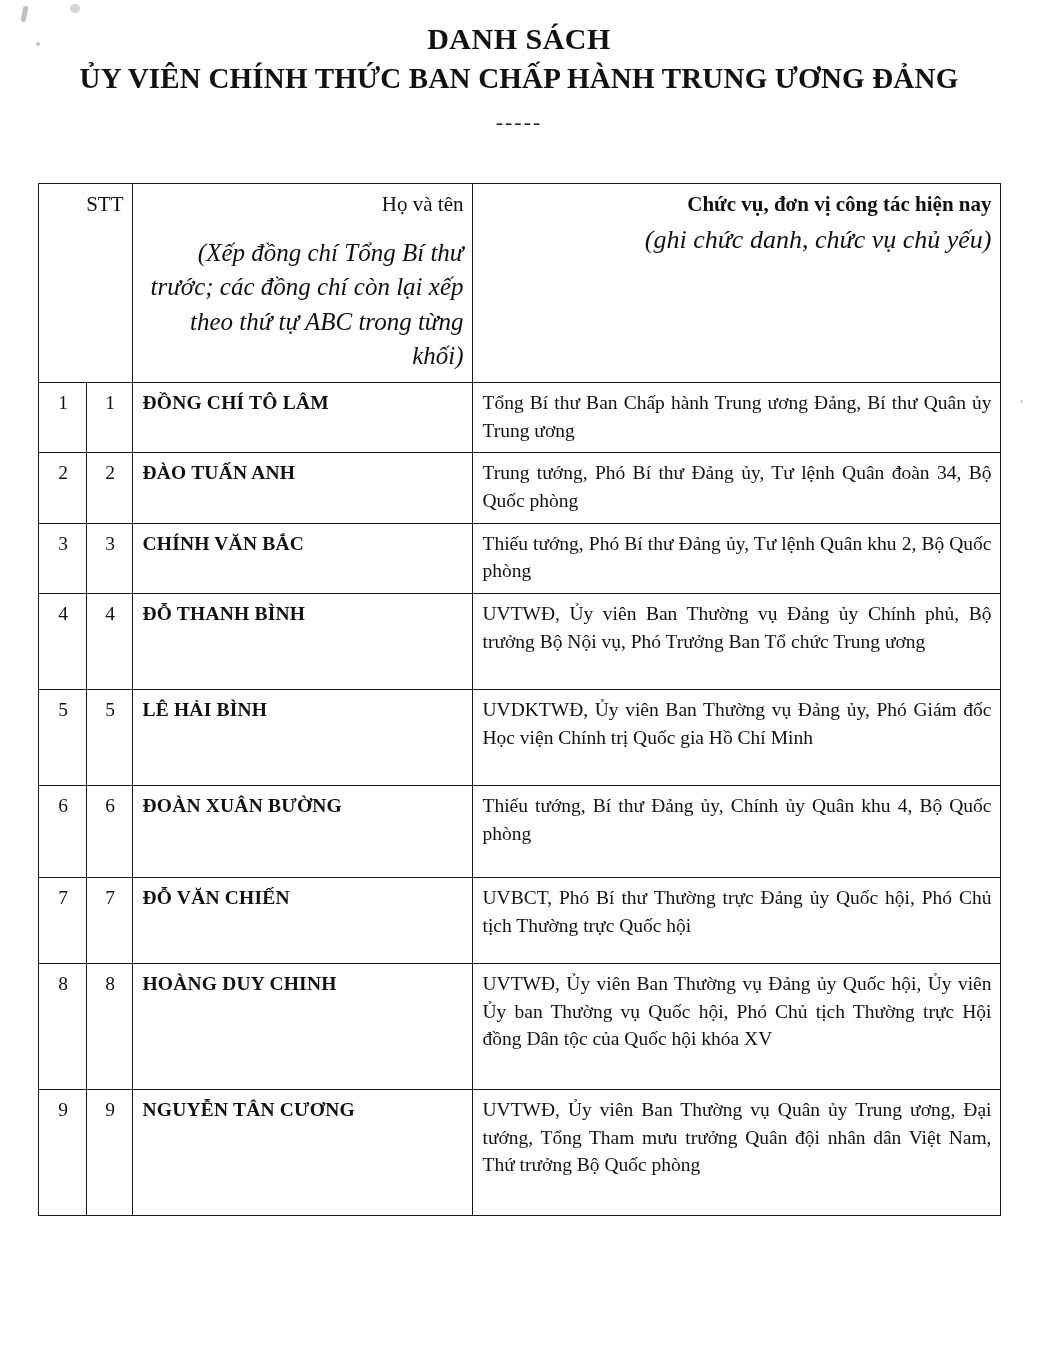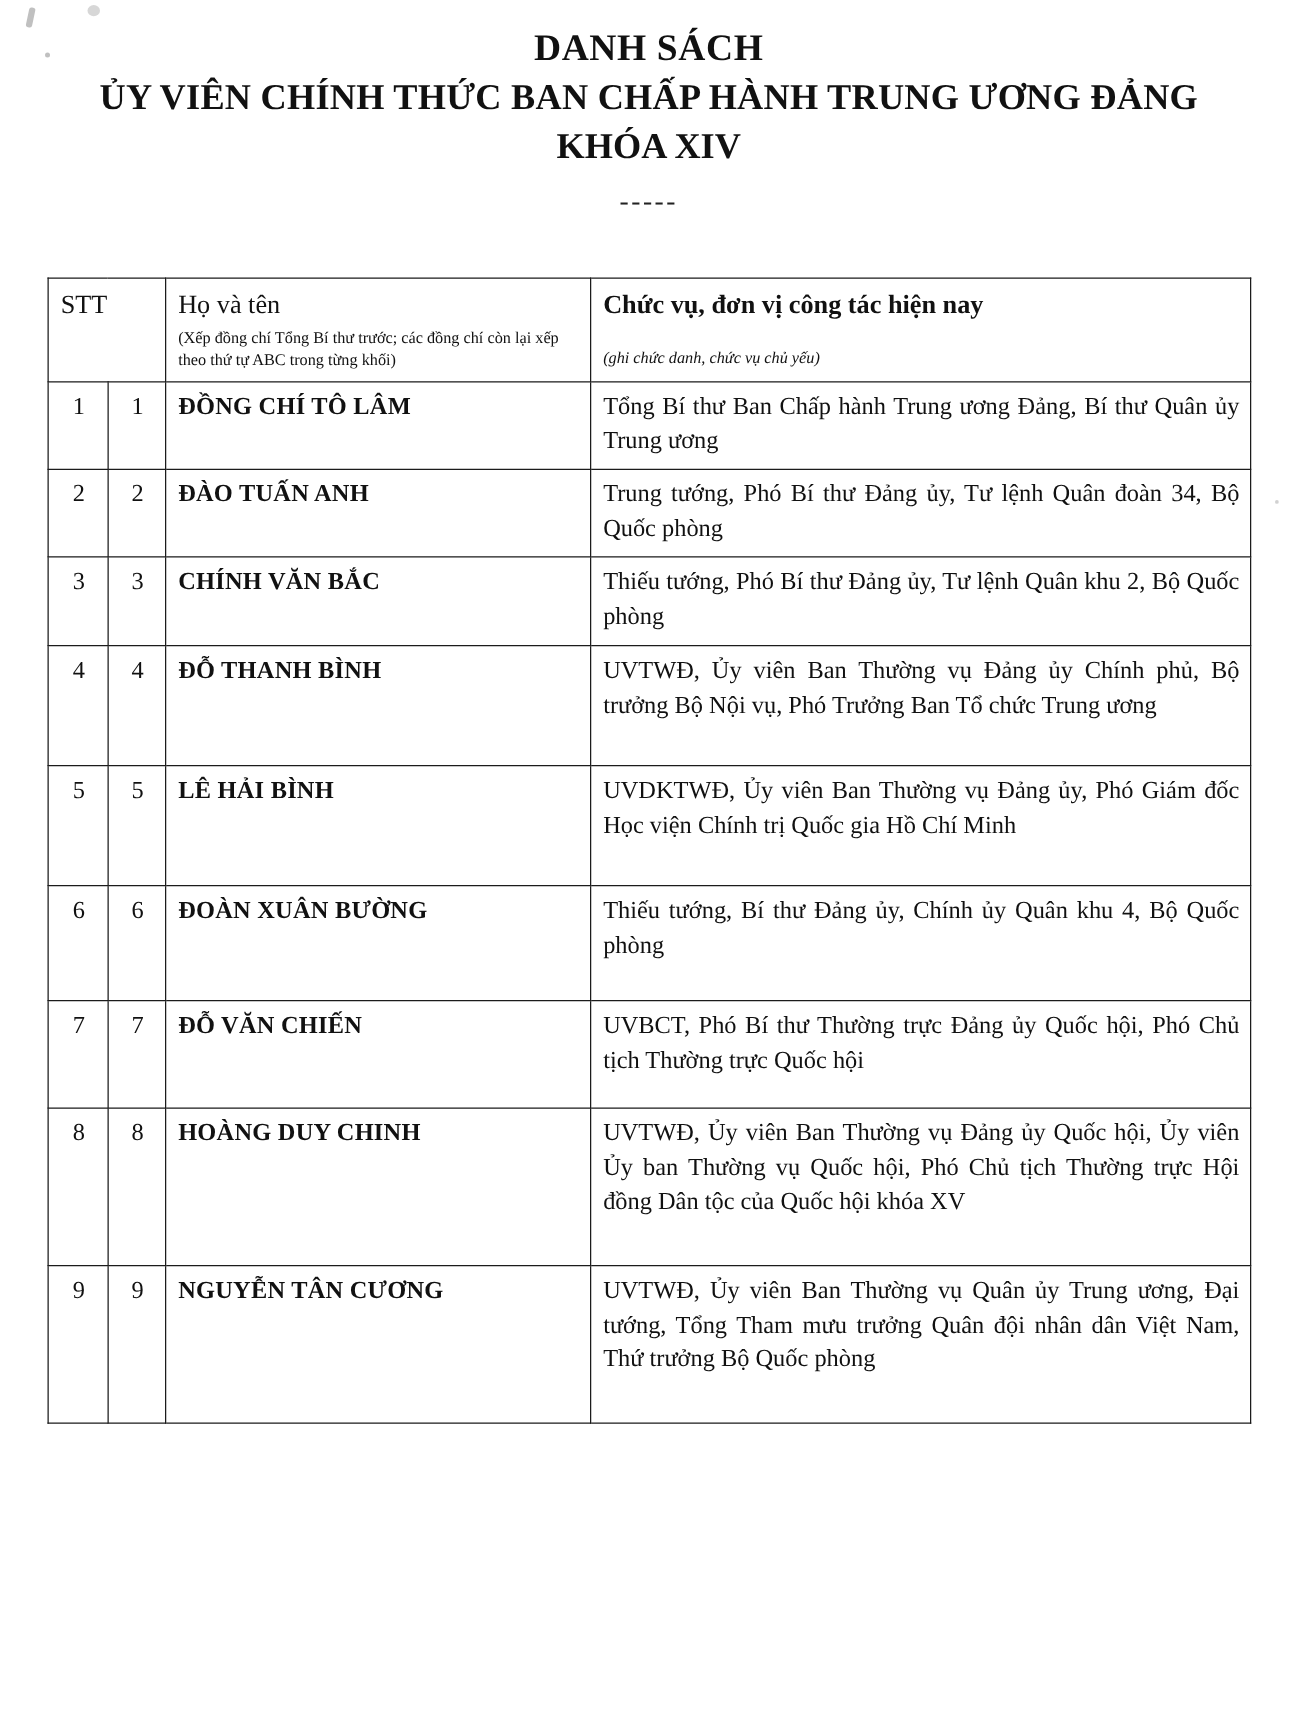--- a/index.html
+++ b/index.html
@@ -74,44 +74,45 @@
     font-size: 19.5px;
     line-height: 1.42;
   }
   col.c-stt1 { width: 48px; }
   col.c-stt2 { width: 46px; }
   col.c-name { width: 340px; }
   col.c-pos  { width: 528px; }
 
   
   .hdr td {
-    text-align: left;
+    text-align: right;
     vertical-align: middle;
     padding: 14px 10px 16px 10px;
   }
   .hdr .stt-label {
     font-size: 21px;
   }
   .hdr-main-title {
     font-weight: normal;
     font-size: 21px;
   }
   .hdr-note {
-    font-size: 13px;
+    font-style: italic;
+    font-size: 25px;
     line-height: 1.38;
-    margin-top: 2px;
+    margin-top: 16px;
   }
   .hdr-pos-title {
     font-weight: bold;
     font-size: 21px;
   }
   .hdr-pos-note {
     font-style: italic;
-    font-size: 13px;
-    margin-top: 18px;
+    font-size: 26px;
+    margin-top: 2px;
   }
 
   
   .section-row td.section-cell {
     font-size: 22px;
     letter-spacing: .3px;
     padding: 7px 8px 8px 10px;
     white-space: nowrap;
   }
   .blank-cell { }
@@ -141,21 +142,20 @@
 <div class="page">
 
   <div class="speckle sp1"></div>
   <div class="speckle sp2"></div>
   <div class="speckle sp3"></div>
   <div class="speckle sp4"></div>
 
   <div class="title-block">
     <div class="title-line1">DANH SÁCH</div>
     <div class="title-line2">ỦY VIÊN CHÍNH THỨC BAN CHẤP HÀNH TRUNG ƯƠNG ĐẢNG</div>
-    <div class="title-line3">KHÓA XIV</div>
     <div class="rule">-----</div>
   </div>
 
   <table class="roster">
     <colgroup>
       <col class="c-stt1">
       <col class="c-stt2">
       <col class="c-name">
       <col class="c-pos">
     </colgroup>

